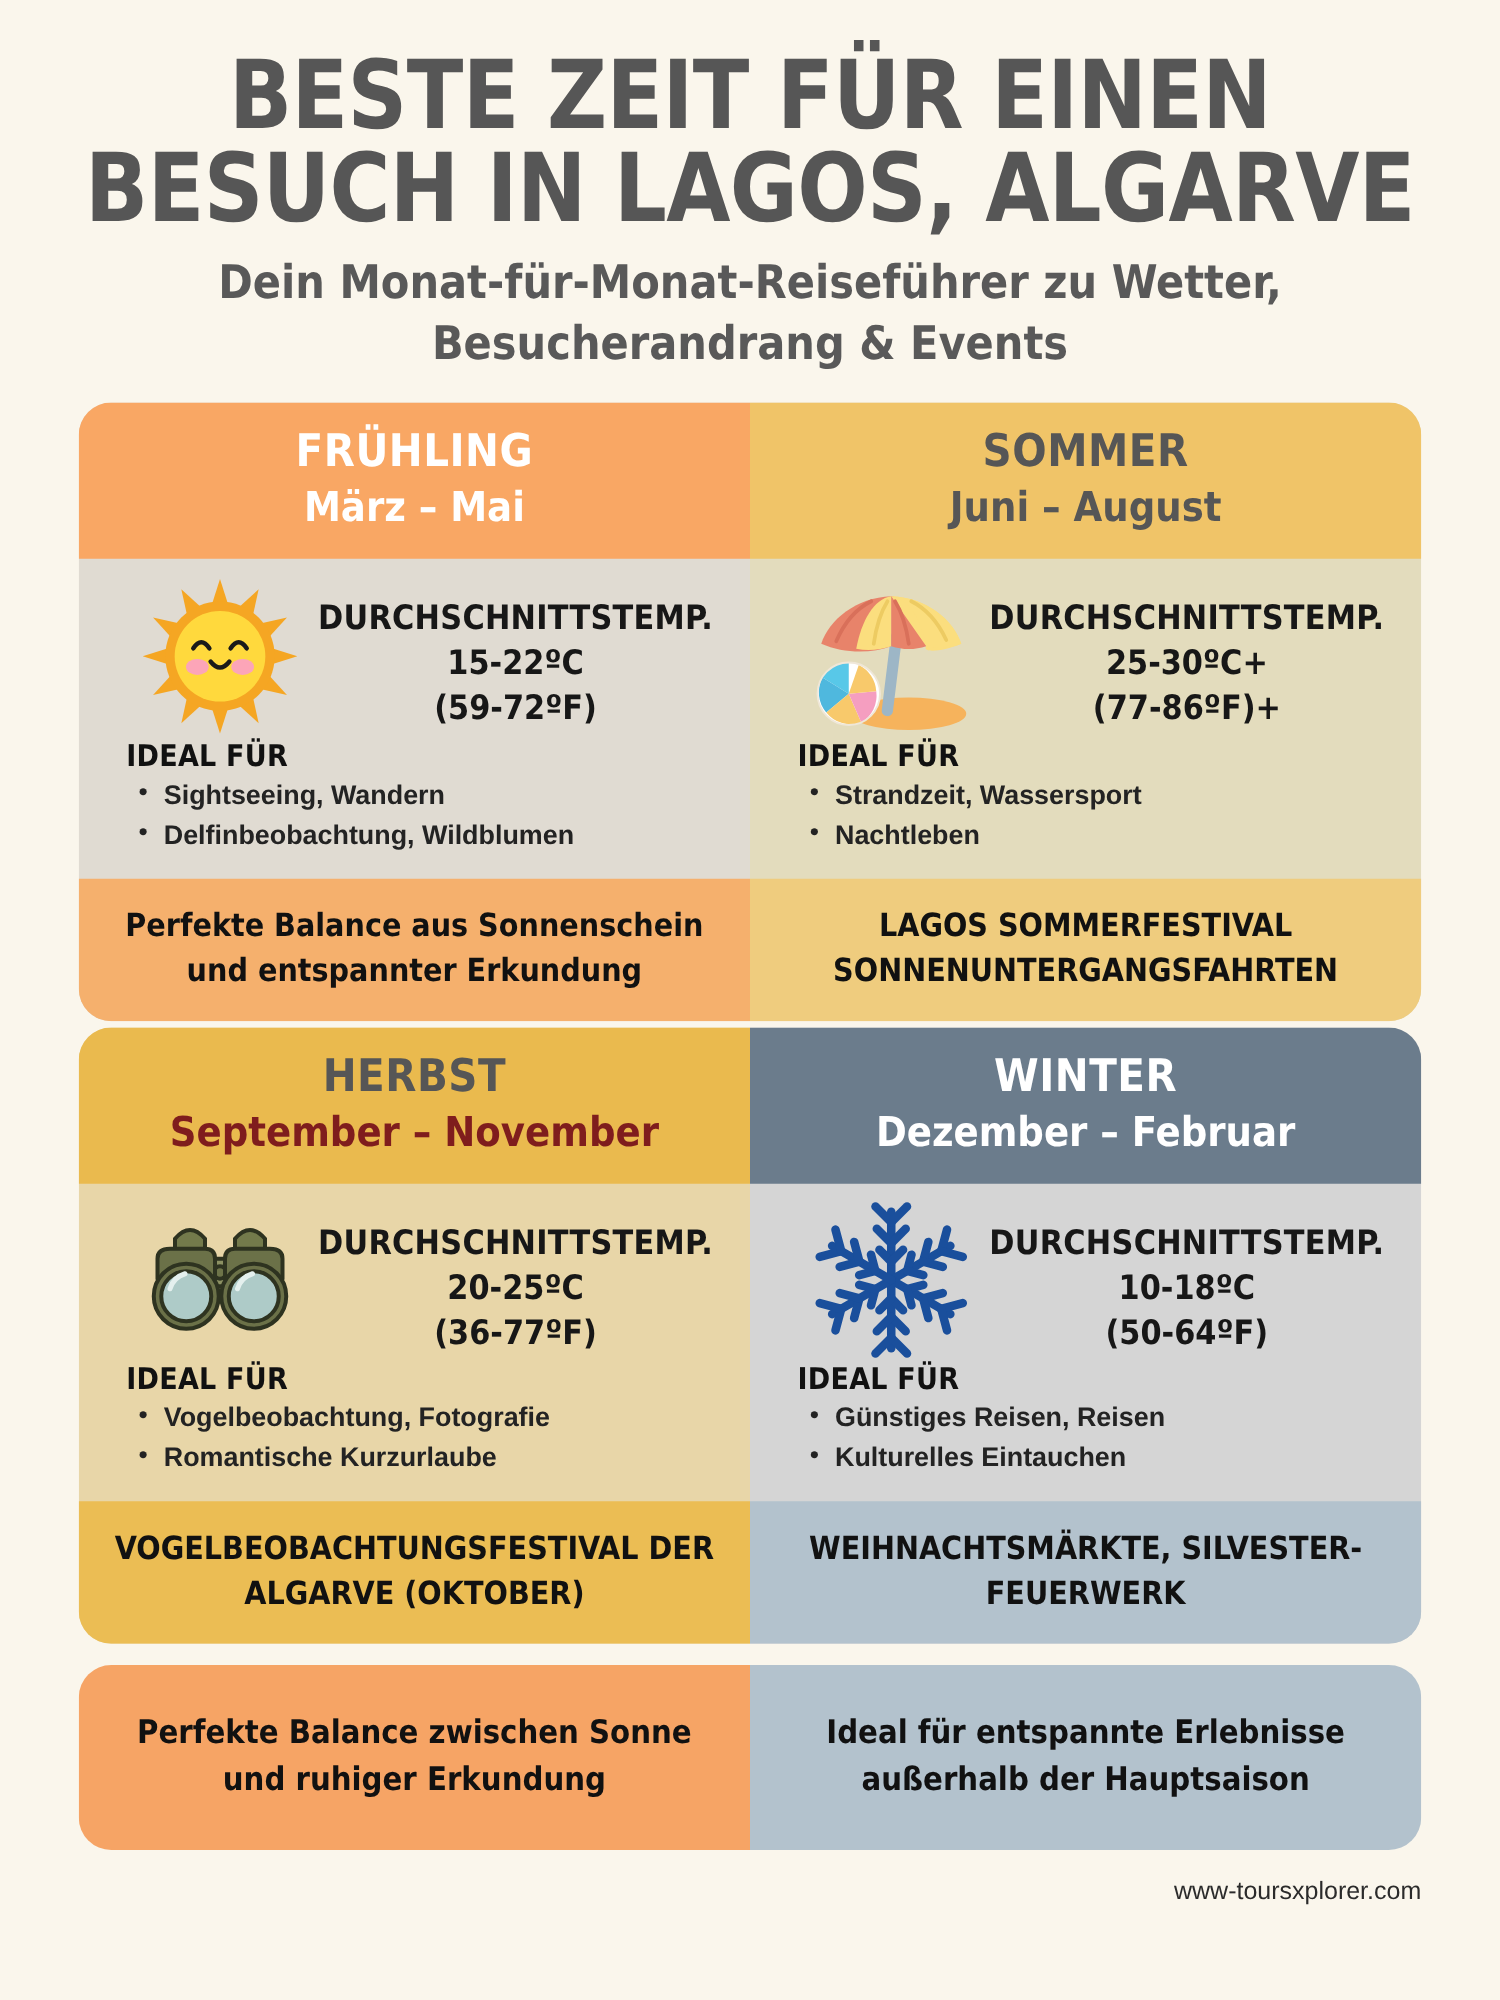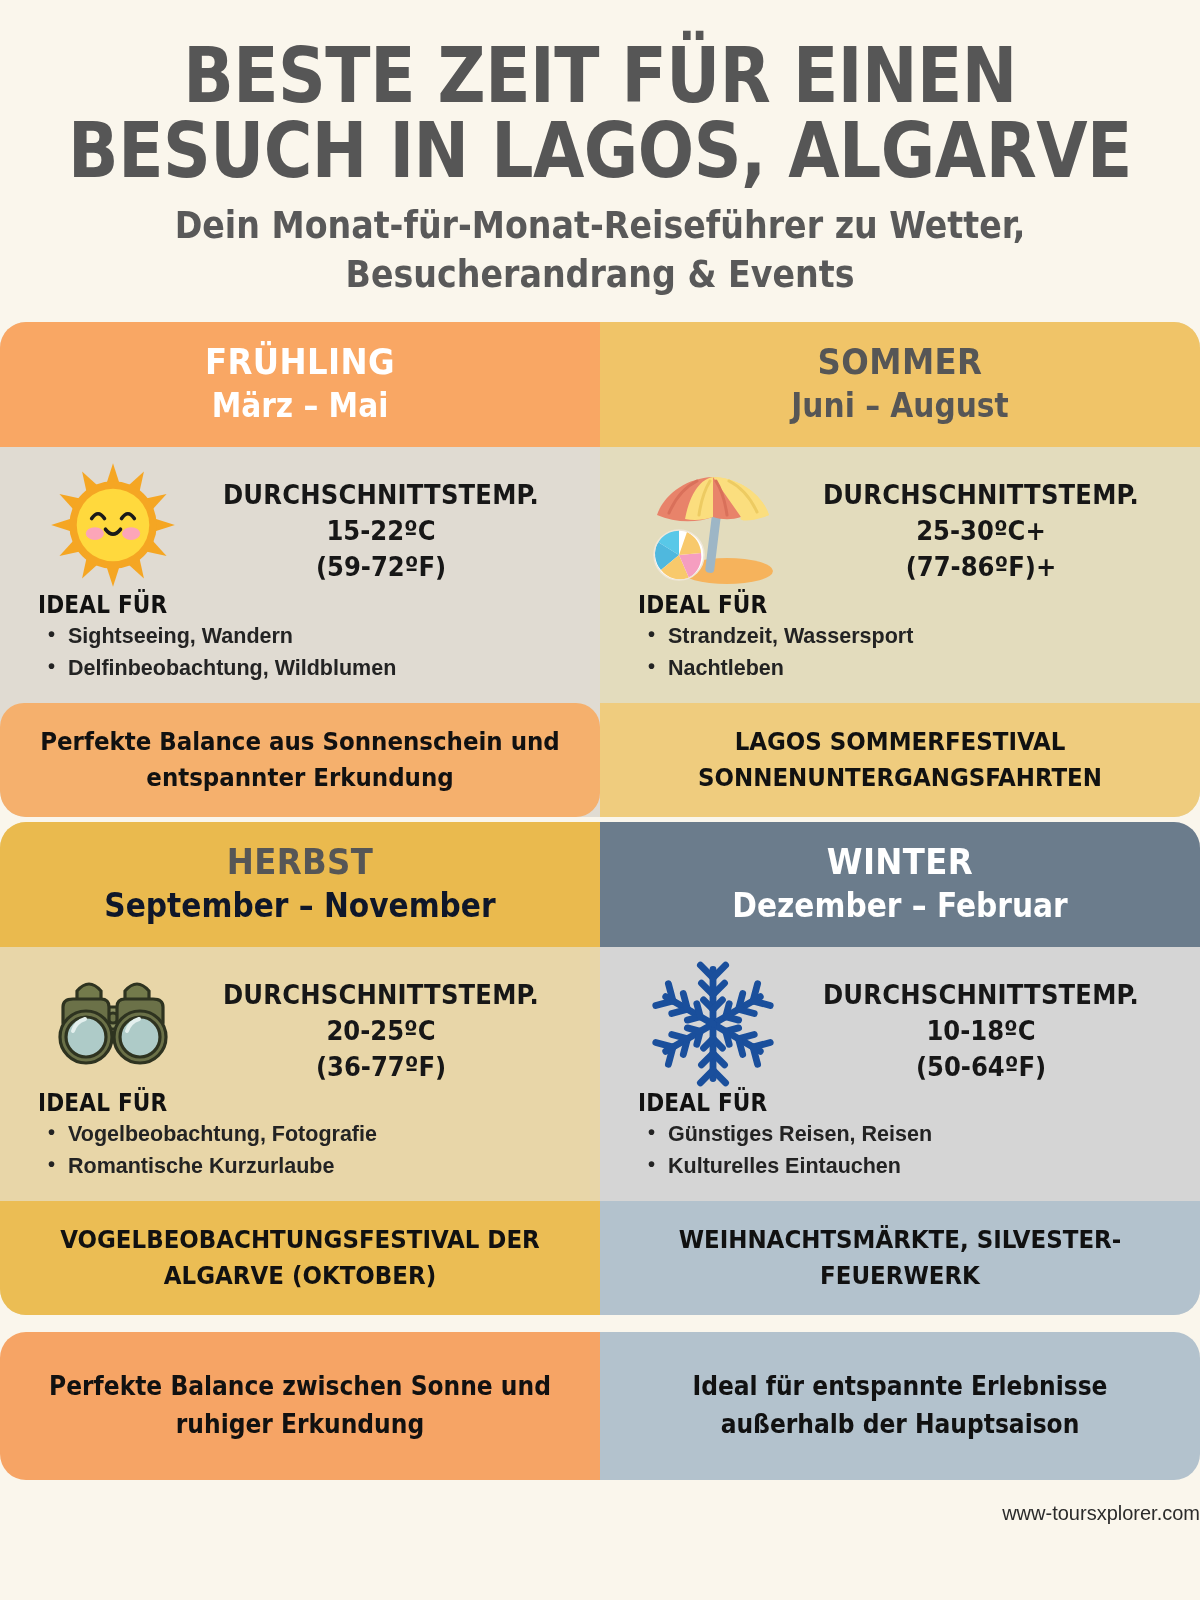--- a/index.html
+++ b/index.html
@@ -42,21 +42,21 @@
     font-weight: 700;
     font-size: 37px;
     line-height: 1.32;
     color: #595959;
     margin: 14px 0 0 0;
     padding: 0 95px;
   }
 
   
   .grid {
-    width: 1200px;
+    width: 1074px;
     margin: 22px auto 0 auto;
   }
   .block {
     display: flex;
     width: 100%;
     border-radius: 26px;
     overflow: hidden;
   }
   .block + .block { margin-top: 5px; }
 
@@ -262,21 +262,21 @@
               <div class="temp-c">15-22ºC</div>
               <div class="temp-f">(59-72ºF)</div>
             </div>
           </div>
           <div class="ideal-label">IDEAL FÜR</div>
           <ul class="ideal-list">
             <li>Sightseeing, Wandern</li>
             <li>Delfinbeobachtung, Wildblumen</li>
           </ul>
         </div>
-        <div class="season-foot" style="background:#F5B06D;border-radius:24px;">
+        <div class="season-foot" style="background:#F5B06D;">
           <span class="foot-text">Perfekte Balance aus Sonnenschein und entspannter Erkundung</span>
         </div>
       </div>
 
       <div class="col" style="background:#E3DCBD;">
         <div class="season-head" style="background:#F0C468;">
           <div class="season-name" style="color:#565656;">SOMMER</div>
           <div class="season-months" style="color:#565656;">Juni – August</div>
         </div>
         <div class="season-body">
@@ -323,21 +323,21 @@
           <span class="foot-text">LAGOS SOMMERFESTIVAL SONNENUNTERGANGSFAHRTEN</span>
         </div>
       </div>
     </div>
 
     <div class="block">
 
       <div class="col" style="background:#E8D6A8;">
         <div class="season-head" style="background:#EABA4E;">
           <div class="season-name" style="color:#565656;">HERBST</div>
-          <div class="season-months" style="color:#0f172a;">September – November</div>
+          <div class="season-months" style="color:#7f1d1d;">September – November</div>
         </div>
         <div class="season-body">
           <div class="body-top">
             <div class="icon-wrap">
               <svg width="132" height="116" viewBox="0 0 132 116" aria-hidden="true">
                 <g stroke="#2E3320" stroke-width="3.2">
                   <path d="M 30 30 q 12 -14 24 0 l 0 18 l -24 0 Z" fill="#737A4B"></path>
                   <path d="M 78 30 q 12 -14 24 0 l 0 18 l -24 0 Z" fill="#737A4B"></path>
                   <rect x="52" y="46" width="28" height="22" rx="5" fill="#8C9163"></rect>
                   <circle cx="66" cy="57" r="5" fill="#6E7449"></circle>

